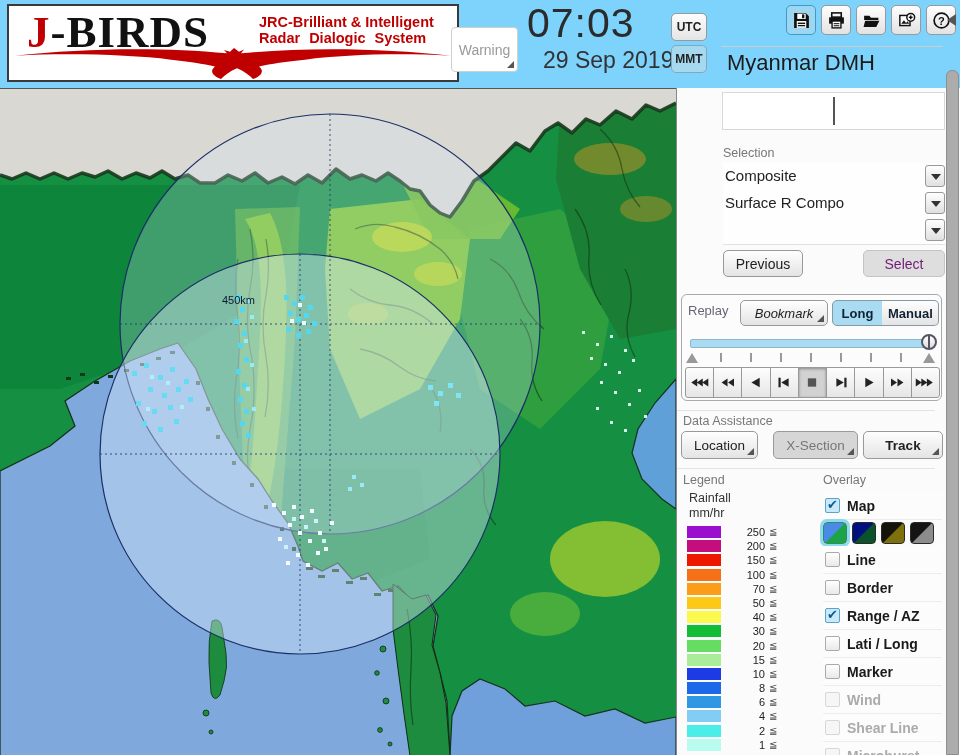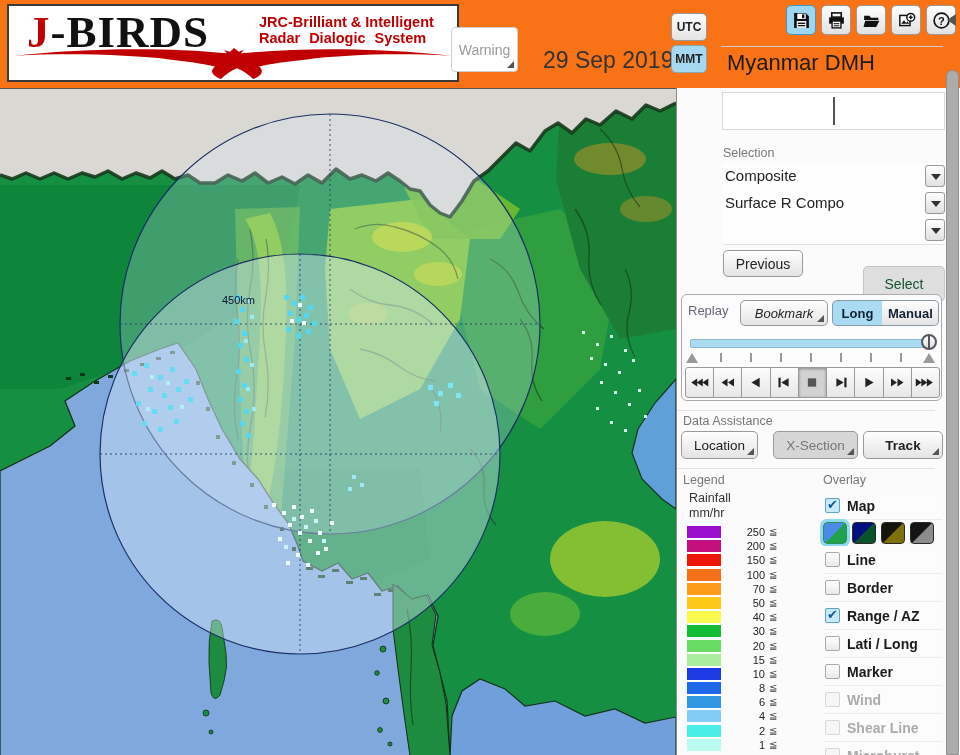--- a/index.html
+++ b/index.html
@@ -1,19 +1,19 @@
 <!DOCTYPE html>
 <html><head>
 <meta charset="utf-8">
 <style>
   html,body{margin:0;padding:0;background:#fff;}
   body{width:960px;height:755px;overflow:hidden;position:relative;
        font-family:"Liberation Sans",sans-serif;-webkit-font-smoothing:antialiased;}
   
-  .header{position:absolute;left:0;top:0;width:960px;height:88px;background:#f97316;}
+  .header{position:absolute;left:0;top:0;width:960px;height:88px;background:#7dd3fc;}
   .logo-box{position:absolute;left:7px;top:4px;width:452px;height:78px;background:#fff;border:2px solid #3a3a3a;box-sizing:border-box;}
   .logo-title{position:absolute;left:18px;top:0px;font-family:"Liberation Serif",serif;font-weight:bold;font-size:45px;color:#111;letter-spacing:1px;}
   .logo-title .red{color:#C00000;}
   .logo-sub{position:absolute;left:250px;top:8px;color:#C00000;font-weight:bold;font-size:14.5px;line-height:16px;}
   .logo-sub .l2{word-spacing:5px;}
   .eagle{position:absolute;left:4px;top:41px;width:440px;height:34px;}
   .warning-btn{position:absolute;left:451px;top:27px;width:67px;height:45px;background:#fff;border:1px solid #CFCFCF;border-radius:4px;color:#9a9a9a;font-size:14px;display:flex;align-items:center;justify-content:center;box-sizing:border-box;}
   .corner::after{content:"";position:absolute;right:3px;bottom:3px;width:0;height:0;border-left:7px solid transparent;border-bottom:7px solid #555;}
   .clock-time{position:absolute;left:527px;top:0px;font-size:41px;color:#2b2b2b;letter-spacing:1px;}
   .clock-date{position:absolute;left:527px;top:47px;font-size:23px;color:#333;margin-left:16px;}
@@ -42,21 +42,21 @@
   .text-cursor{position:absolute;left:110px;top:4px;width:2px;height:28px;background:#555;}
   .grp-label{position:absolute;font-size:12.5px;color:#777;}
   .sel-label{left:46px;top:58px;}
   .fieldrow{position:absolute;left:46px;width:222px;height:27px;border-bottom:1px solid #E2E2E2;background:#FEFEFE;}
   .fr0{top:75px;} .fr1{top:102px;} .fr2{top:129px;}
   .fieldtext{position:absolute;left:2px;top:4px;font-size:15px;color:#222;}
   .drop{position:absolute;right:0;top:2px;width:20px;height:22px;border:1px solid #999;border-radius:3px;background:linear-gradient(#FEFEFE,#E0E0E0);padding:0;}
   .drop::after{content:"";position:absolute;left:5px;top:8px;border-left:5px solid transparent;border-right:5px solid transparent;border-top:6px solid #333;}
   .btn{border:1px solid #999;border-radius:5px;background:linear-gradient(#FEFEFE,#E4E4E4);font-size:14px;color:#222;box-sizing:border-box;position:absolute;}
   .prev-btn{left:46px;top:162px;width:80px;height:27px;}
-  .select-btn{left:186px;top:162px;width:82px;height:36px;background:#DEDEDE;border-color:#C4C4C4;color:#14532d;margin-top:16px;}
+  .select-btn{left:186px;top:162px;width:82px;height:27px;background:#DEDEDE;border-color:#C4C4C4;color:#701a75;}
   
   .replay-box{position:absolute;left:4px;top:206px;width:261px;height:107px;border:1px solid #AAA;border-radius:6px;background:#FCFCFC;box-sizing:border-box;}
   .replay-label{position:absolute;left:6px;top:8px;font-size:13px;color:#667;}
   .bookmark-btn{left:58px;top:5px;width:88px;height:26px;font-size:13px;font-style:italic;}
   .auto-btn{left:150px;top:5px;width:51px;height:26px;background:#A9DCF2;border:1px solid #8899A6;border-radius:5px 0 0 5px;font-weight:bold;font-size:13px;color:#123;position:absolute;box-sizing:border-box;}
   .manual-btn{left:200px;top:5px;width:57px;height:26px;border:1px solid #8899A6;border-left:none;border-radius:0 5px 5px 0;background:linear-gradient(#FEFEFE,#E4E4E4);font-weight:bold;font-size:13px;color:#123;position:absolute;box-sizing:border-box;}
   .rp-track{position:absolute;left:8px;top:44px;width:237px;height:9px;background:#A9DCF2;border:1px solid #8FB6C8;border-radius:2px;box-sizing:border-box;}
   .rp-handle{position:absolute;left:239px;top:39px;width:16px;height:16px;background:linear-gradient(#FFF,#DCDCDC);border:2px solid #556;border-radius:50%;box-sizing:border-box;}
   .rp-handle::after{content:"";position:absolute;left:5px;top:0px;width:1.5px;height:12px;background:#556;}
   .tick{position:absolute;top:58px;width:2px;height:9px;background:#999;}
@@ -110,20 +110,21 @@
       <div class="l2">Radar  Dialogic  System</div>
     </div>
     <svg class="eagle" viewBox="0 0 440 70" preserveAspectRatio="none">
       <path fill="#C00000" d="M2,18 C70,2 150,0 214,13 L211,6 217,10 221,2 226,10 231,5 228,13 C292,0 370,2 438,18 C382,12 332,16 292,26 C273,30 258,34 246,40 C252,50 248,60 240,66 C236,58 231,50 224,44 C217,50 212,58 208,66 C200,60 196,50 202,40 C190,34 176,30 158,26 C118,16 56,12 2,18 Z"></path>
     </svg>
   </div>
 
   <div class="warning-btn corner">
       <span>Warning</span>
     </div>
+  <div class="clock-time">07:03</div>
   <div class="clock-date">29 Sep 2019</div>
   <button class="tz-btn tz-utc">
       <span>UTC</span>
     </button>
   <button class="tz-btn tz-mmt">
       <span>MMT</span>
     </button>
 
   <div class="toolbar">
     <button class="tbtn active">

